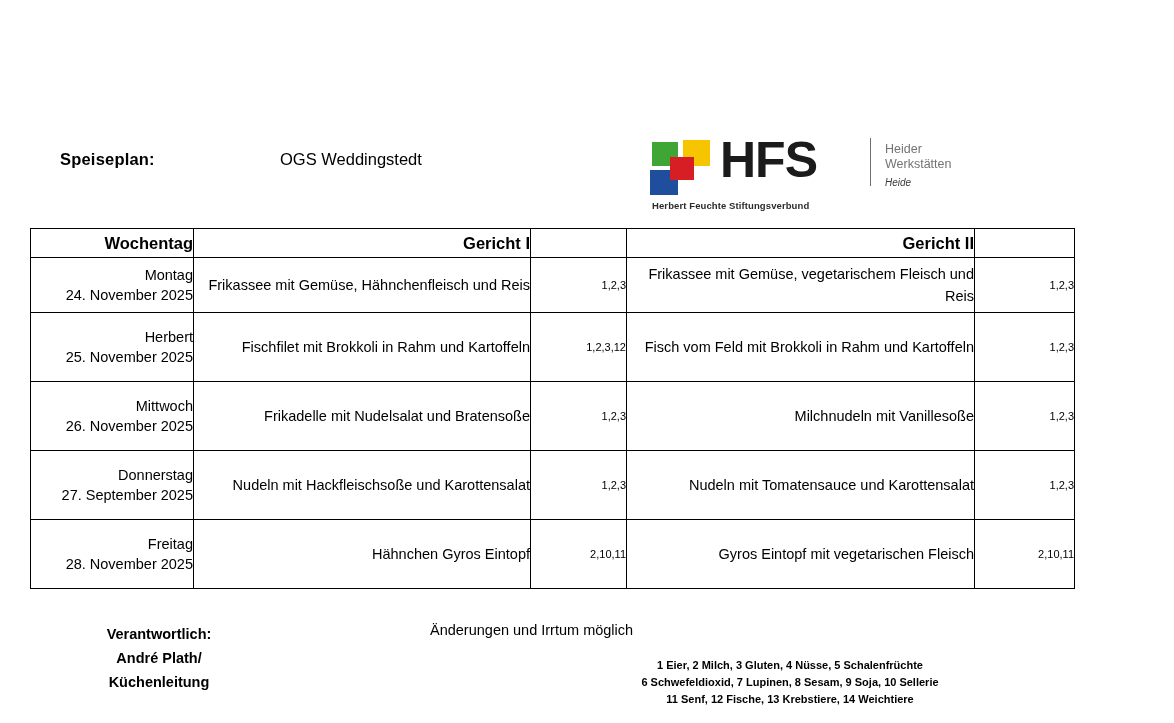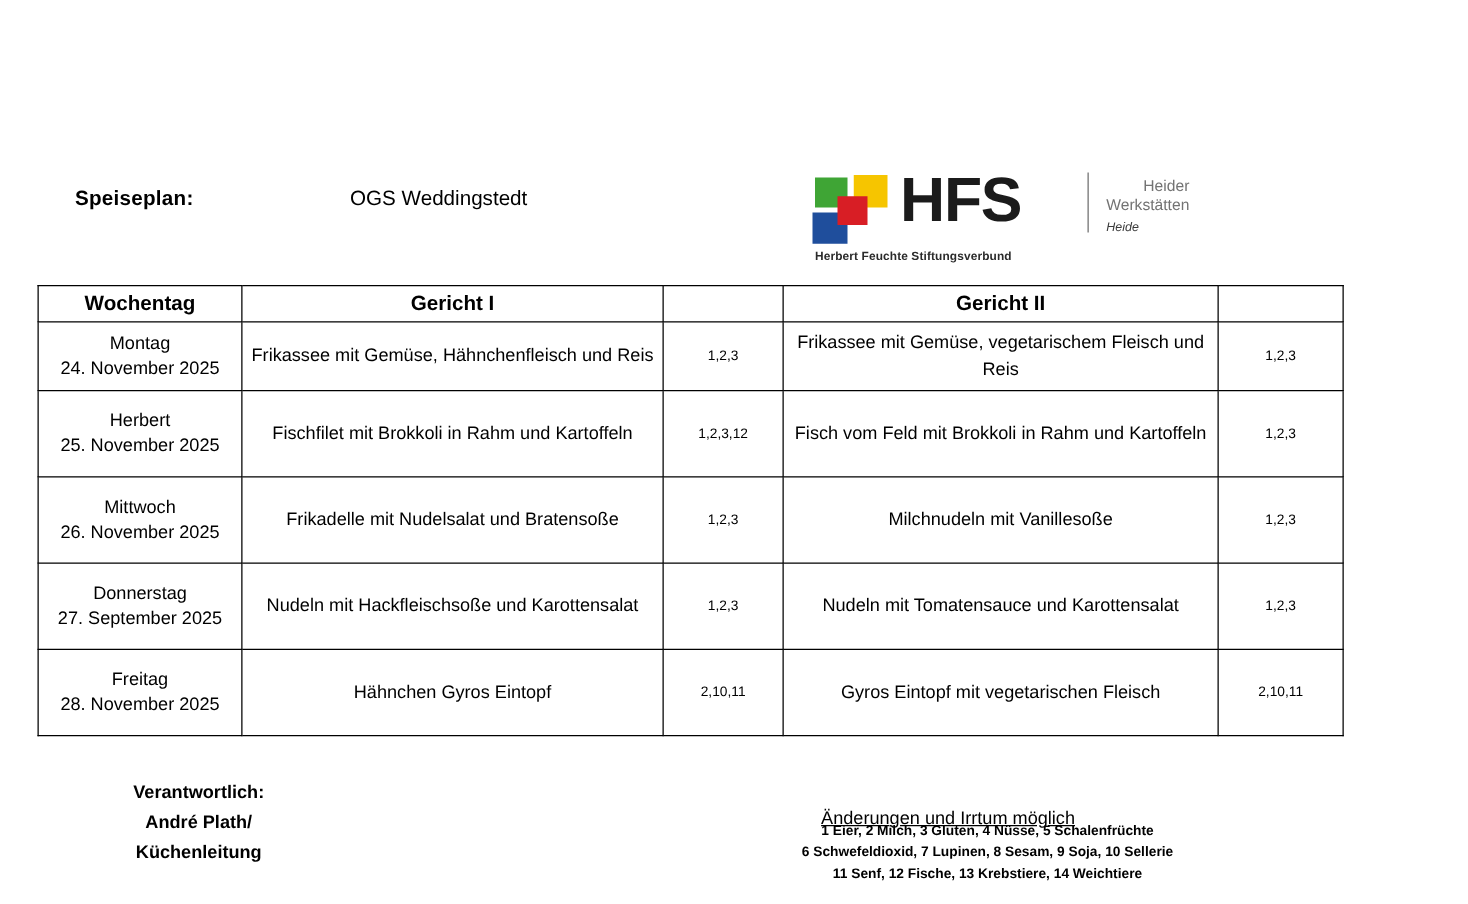--- a/index.html
+++ b/index.html
@@ -43,21 +43,20 @@
     font-size: 16.5px;
   }
 
   
   .logo {
     position: absolute;
     left: 650px;
     top: 10px;
     width: 320px;
     height: 80px;
-    text-align: right;
   }
   .logo-squares {
     position: absolute;
     left: 0;
     top: 10px;
     width: 64px;
     height: 56px;
   }
   .sq {
     position: absolute;
@@ -118,20 +117,21 @@
     left: 30px;
     top: 228px;
     width: 1044px;
     border-collapse: collapse;
     table-layout: fixed;
   }
   table.menu td, table.menu th {
     border: 1px solid #000000;
     padding: 0;
     vertical-align: middle;
+    text-align: right;
   }
   col.c-day   { width: 163px; }
   col.c-d1    { width: 337px; }
   col.c-a1    { width: 96px;  }
   col.c-d2    { width: 348px; }
   col.c-a2    { width: 100px; }
 
   .head-cell {
     height: 28px;
     font-size: 16.5px;
@@ -168,25 +168,24 @@
     top: 622px;
     width: 230px;
     text-align: center;
     font-size: 14.5px;
     font-weight: bold;
     line-height: 24px;
   }
   .footer-note {
     position: absolute;
     left: 430px;
-    top: 647px;
+    top: 622px;
     width: 430px;
-    text-align: right;
+    text-align: left;
     font-size: 14.5px;
-    text-decoration: underline;
   }
   .footer-allergens {
     position: absolute;
     left: 540px;
     top: 645px;
     width: 500px;
     text-align: center;
     font-size: 11px;
     font-weight: bold;
     line-height: 17px;

